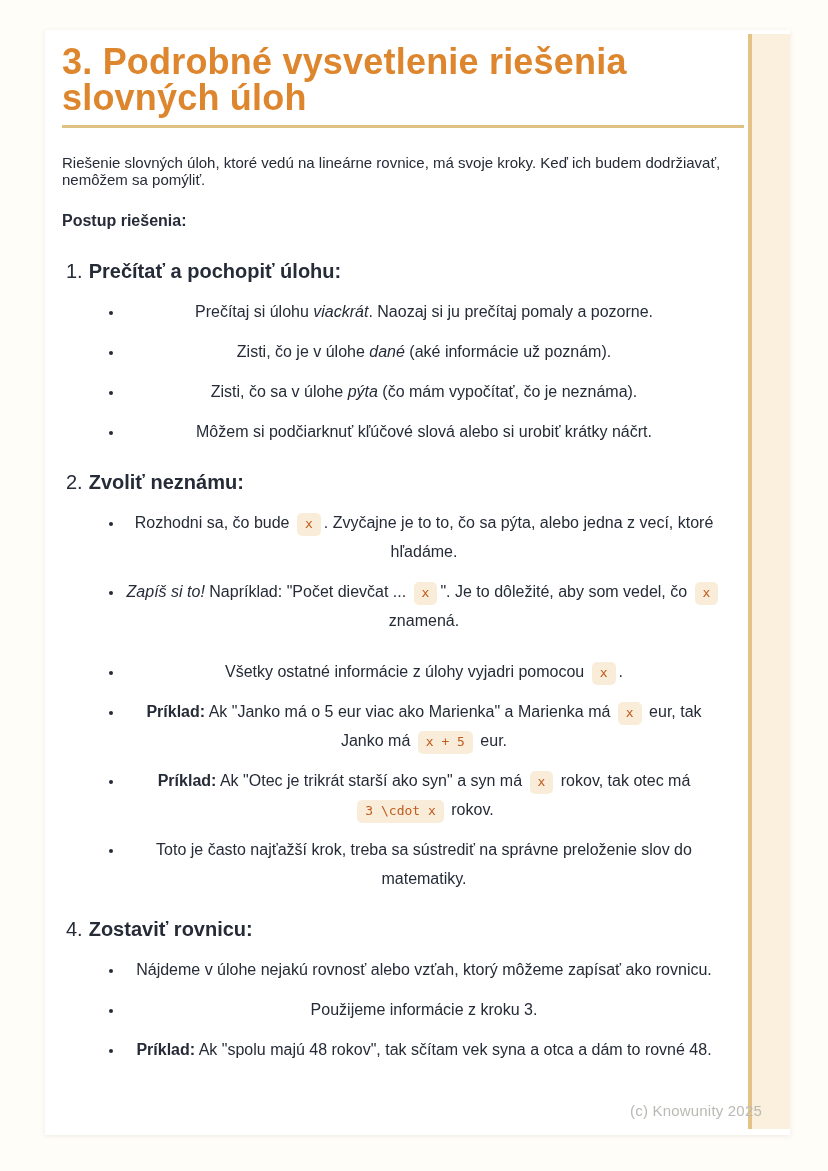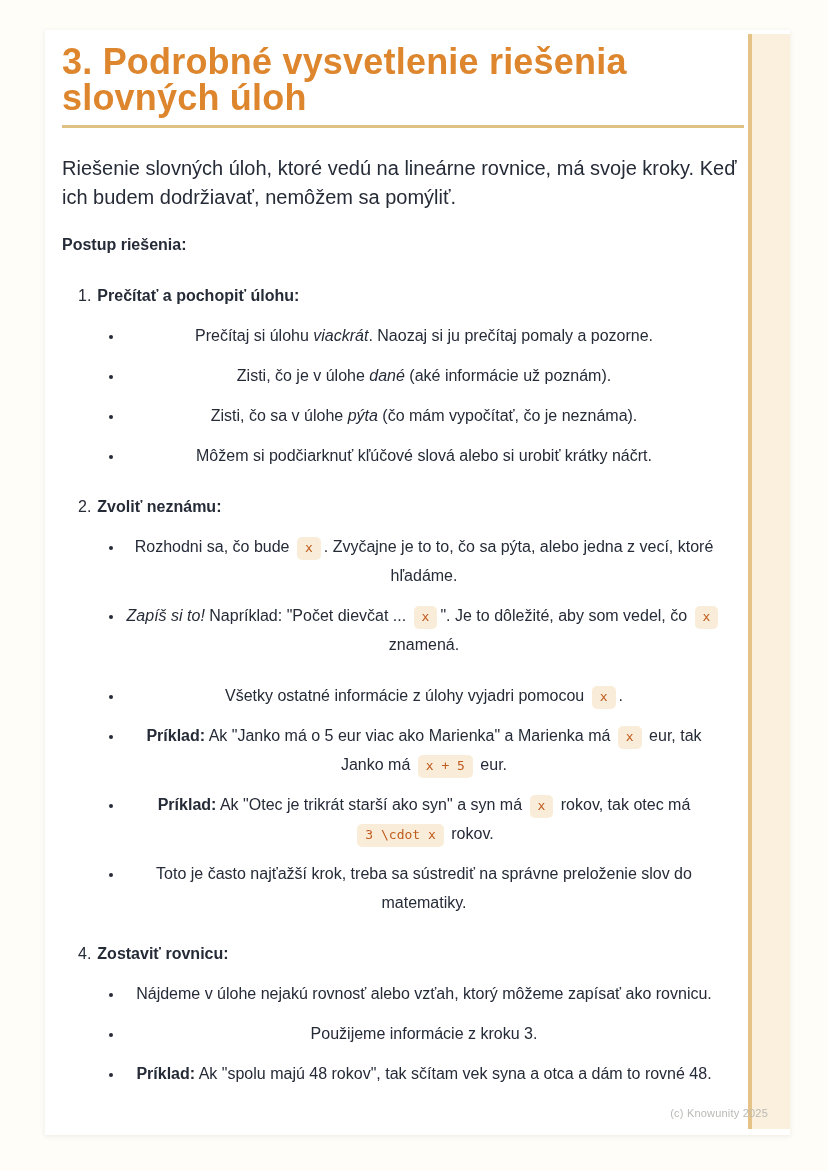--- a/index.html
+++ b/index.html
@@ -55,35 +55,35 @@
   }
   h1.doc-title span { display: block; }
   .title-divider {
     height: 3px;
     background: #e0c184;
     border: none;
     margin: 9px 0 0 0;
   }
   p.intro {
     margin: 26px 0 16px 0;
-    font-size: 20px;
-    line-height: 29px;
+    font-size: 15px;
+    line-height: 17px;
   }
   p.steps-heading {
     margin: 18px 0 0 0;
     font-size: 16px;
     line-height: 29px;
     font-weight: 700;
   }
   .steps { margin-top: 16px; }
   .step { margin-top: 22px; }
   .step-head {
-    font-size: 16px;
+    font-size: 20px;
     line-height: 29px;
-    margin-left: 16px;
+    margin-left: 4px;
   }
   .step-num { font-weight: 400; margin-right: 6px; }
   .step-label { font-weight: 700; }
   .step ul {
     margin: 11px 0 0 0;
     padding-left: 62px;
     text-align: center;
   }
   .step ul li {
     margin: 0 0 11px 0;
@@ -101,24 +101,24 @@
     line-height: 18px;
     color: #c05b1e;
     background: #f9edd9;
     border-radius: 5px;
     padding: 2px 8px 3px 8px;
     margin: 0 3px;
     white-space: pre;
   }
   .footer-watermark {
     position: absolute;
-    right: 22px;
+    right: 28px;
     bottom: 16px;
     z-index: 2;
-    font-size: 11px;
+    font-size: 15px;
     color: #b9b9b5;
     letter-spacing: 0.2px;
   }
 </style>
 </head>
 <body>
 
 <div class="page-card">
   <div class="content">
     <h1 class="doc-title" id="doc-title">

